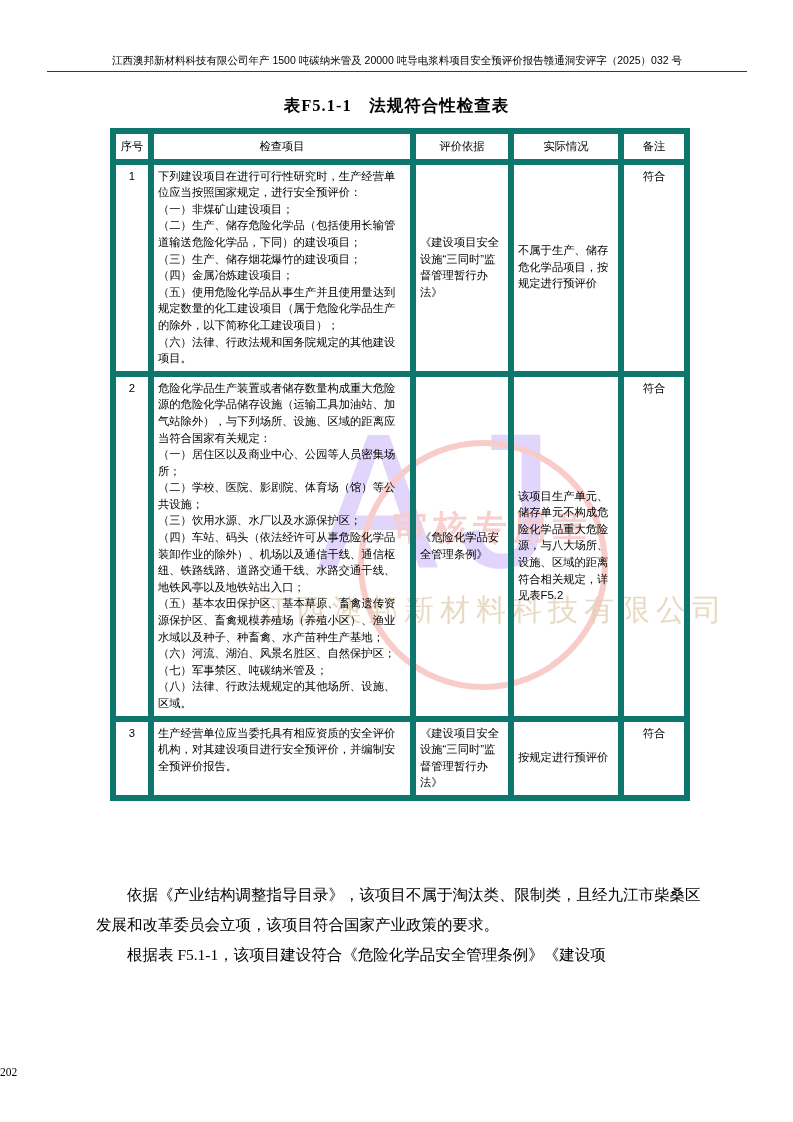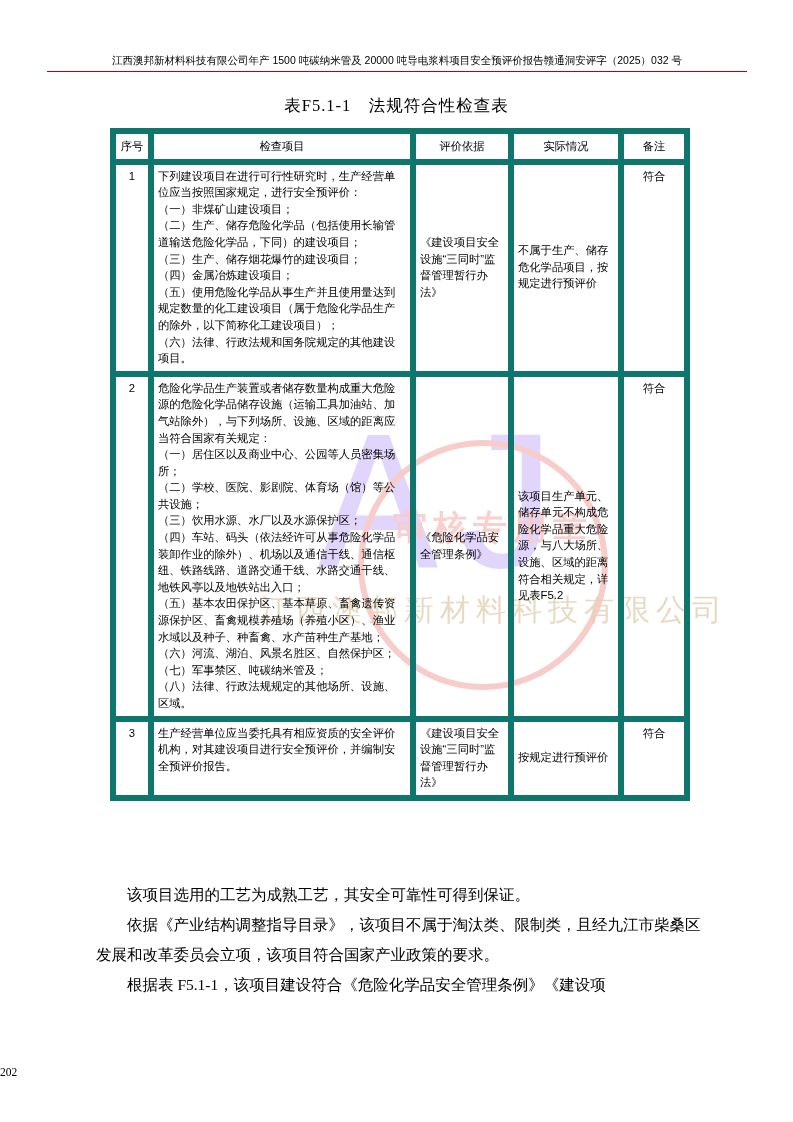--- a/index.html
+++ b/index.html
@@ -44,21 +44,21 @@
   }
 
   
   .doc-title {
     position: absolute;
     top: 95px;
     left: 0;
     width: 793px;
     text-align: center;
     font-size: 16.5px;
-    font-weight: normal;
+    font-weight: bold;
     font-family: "Liberation Serif", "DejaVu Serif", serif;
     letter-spacing: 1px;
   }
 
   
   .tbl-wrap {
     position: absolute;
     top: 128px;
     left: 110px;
     width: 574px;
@@ -266,20 +266,19 @@
           </td>
           <td class="basis mid">《建设项目安全设施“三同时”监督管理暂行办法》</td>
           <td class="actual mid">按规定进行预评价</td>
           <td class="remark">符合</td>
         </tr>
       </tbody>
     </table>
   </div>
 
   <div class="body-text">
-    <p>该项目选用的工艺为成熟工艺，其安全可靠性可得到保证。</p>
     <p>依据《产业结构调整指导目录》，该项目不属于淘汰类、限制类，且经九江市柴桑区发展和改革委员会立项，该项目符合国家产业政策的要求。</p>
     <p>根据表 F5.1-1，该项目建设符合《危险化学品安全管理条例》《建设项</p>
   </div>
 
   <div class="page-num">202</div>
 
 </div>
 
 </body></html>

